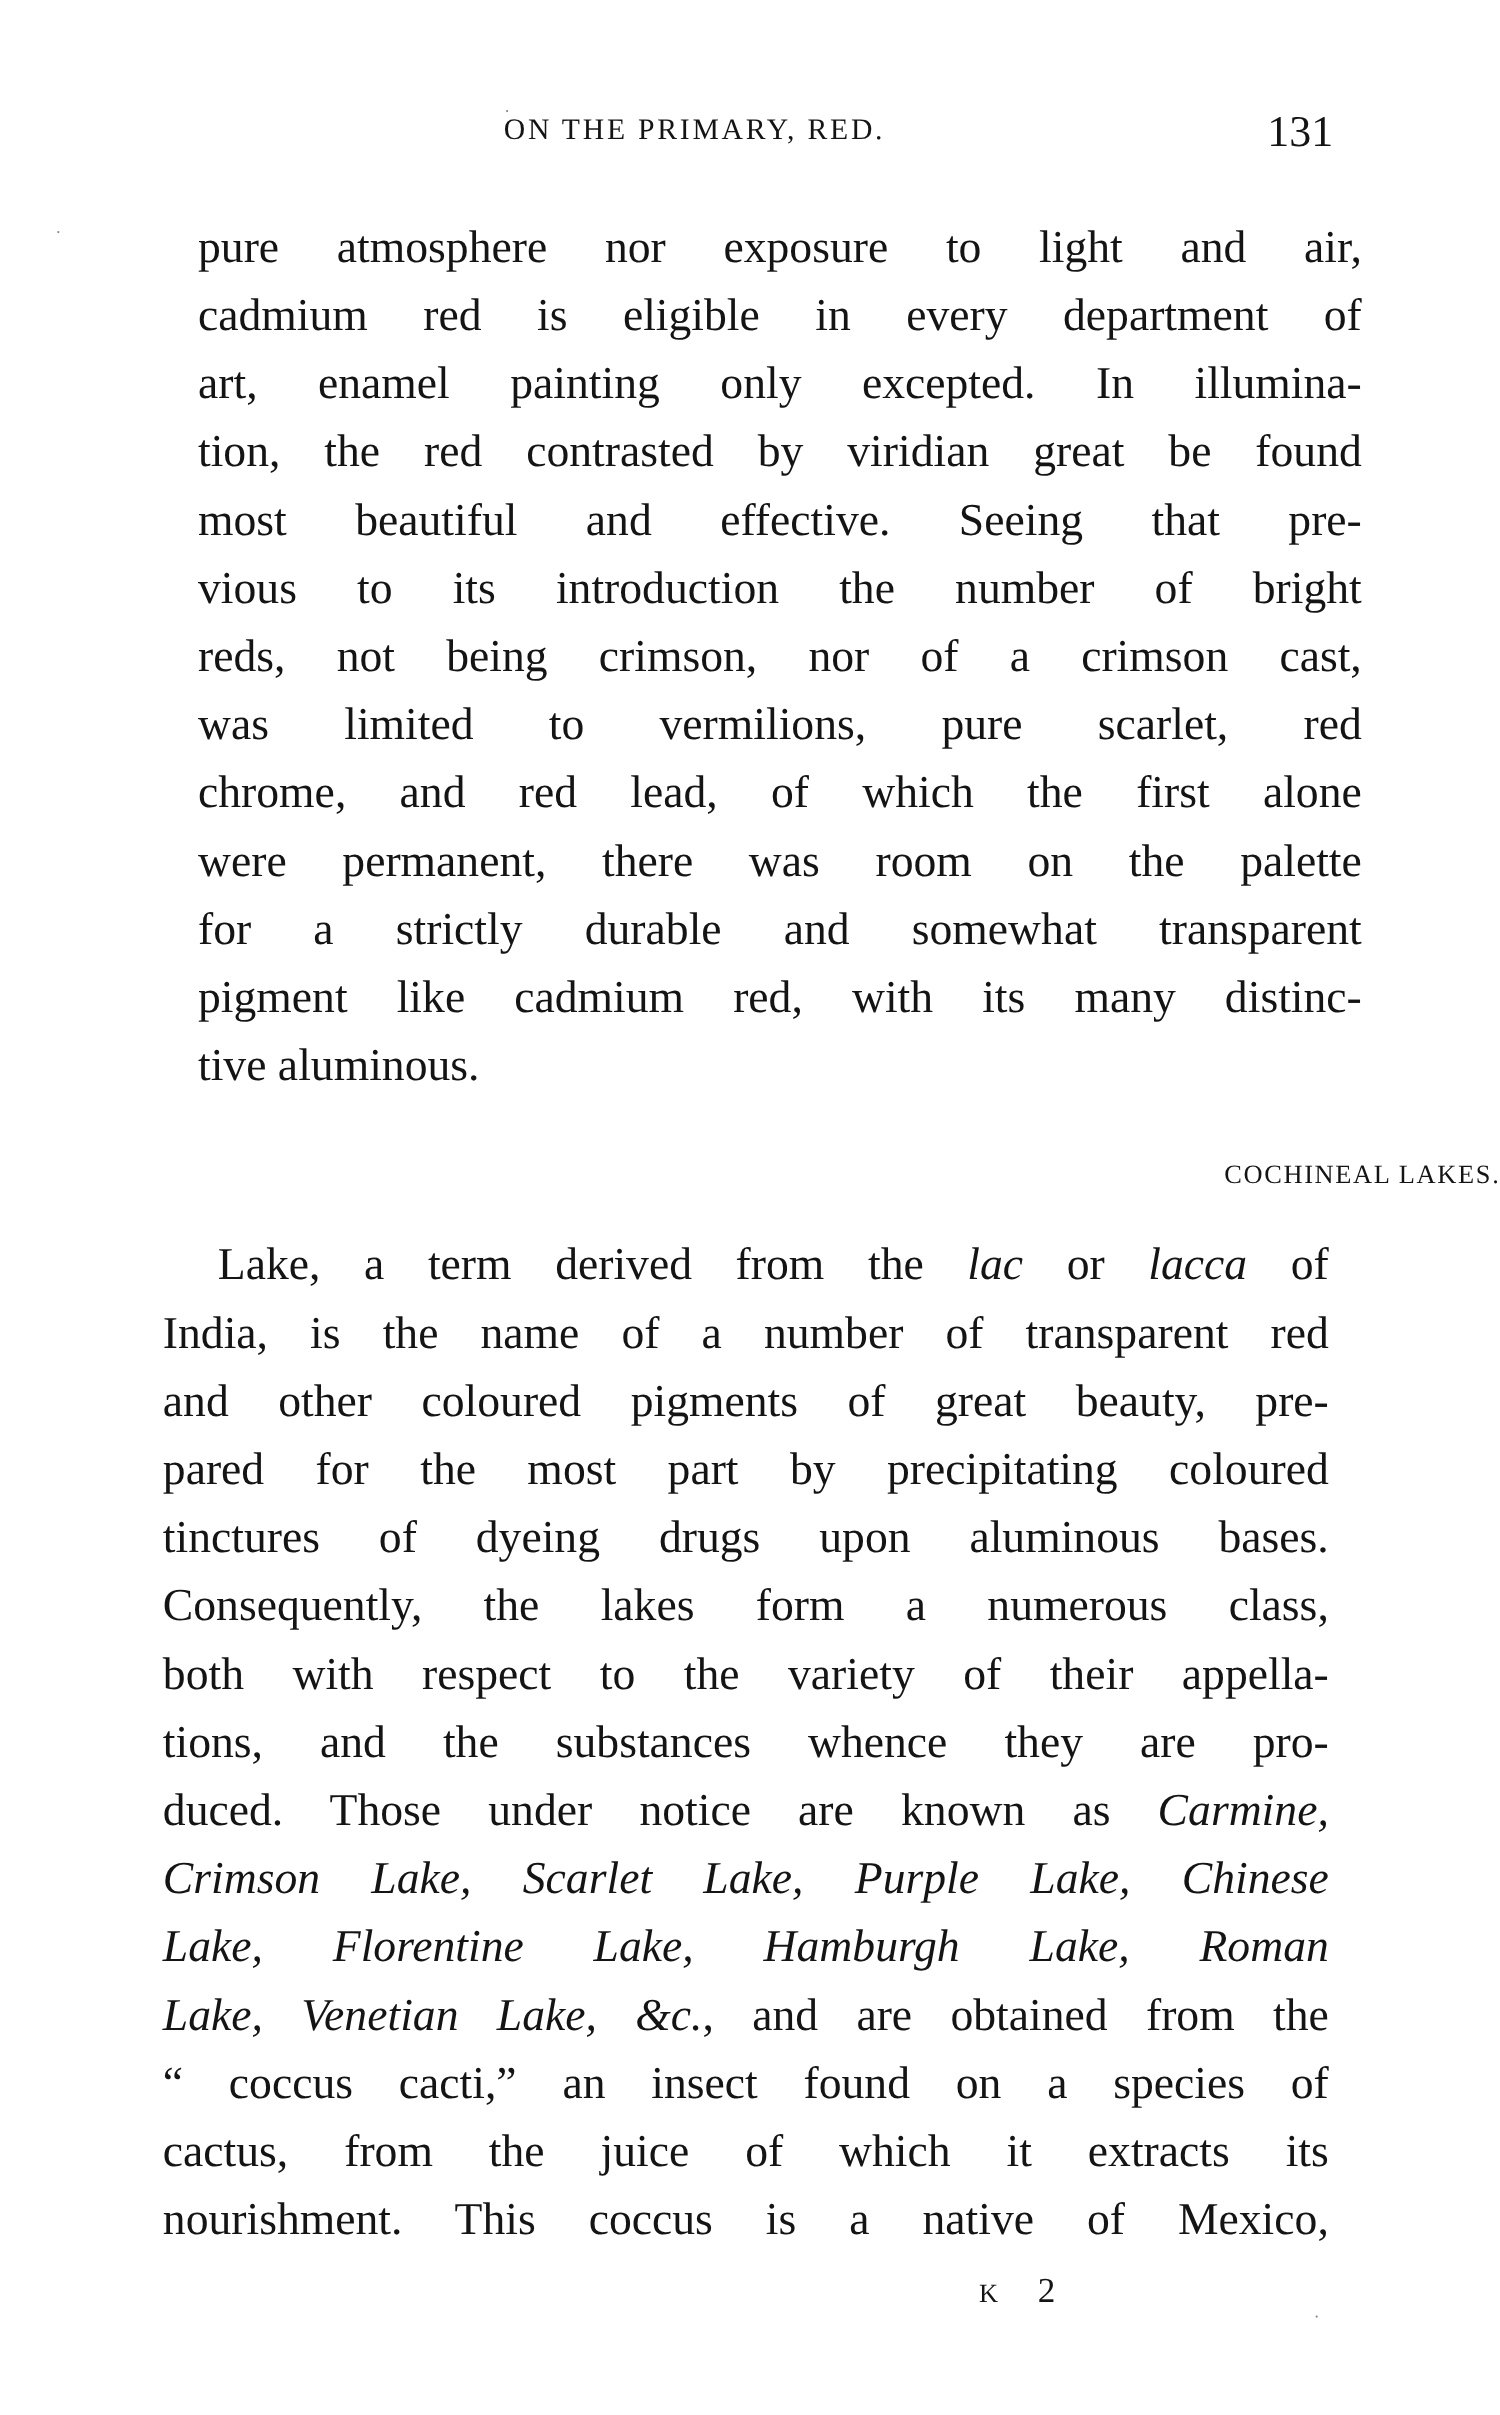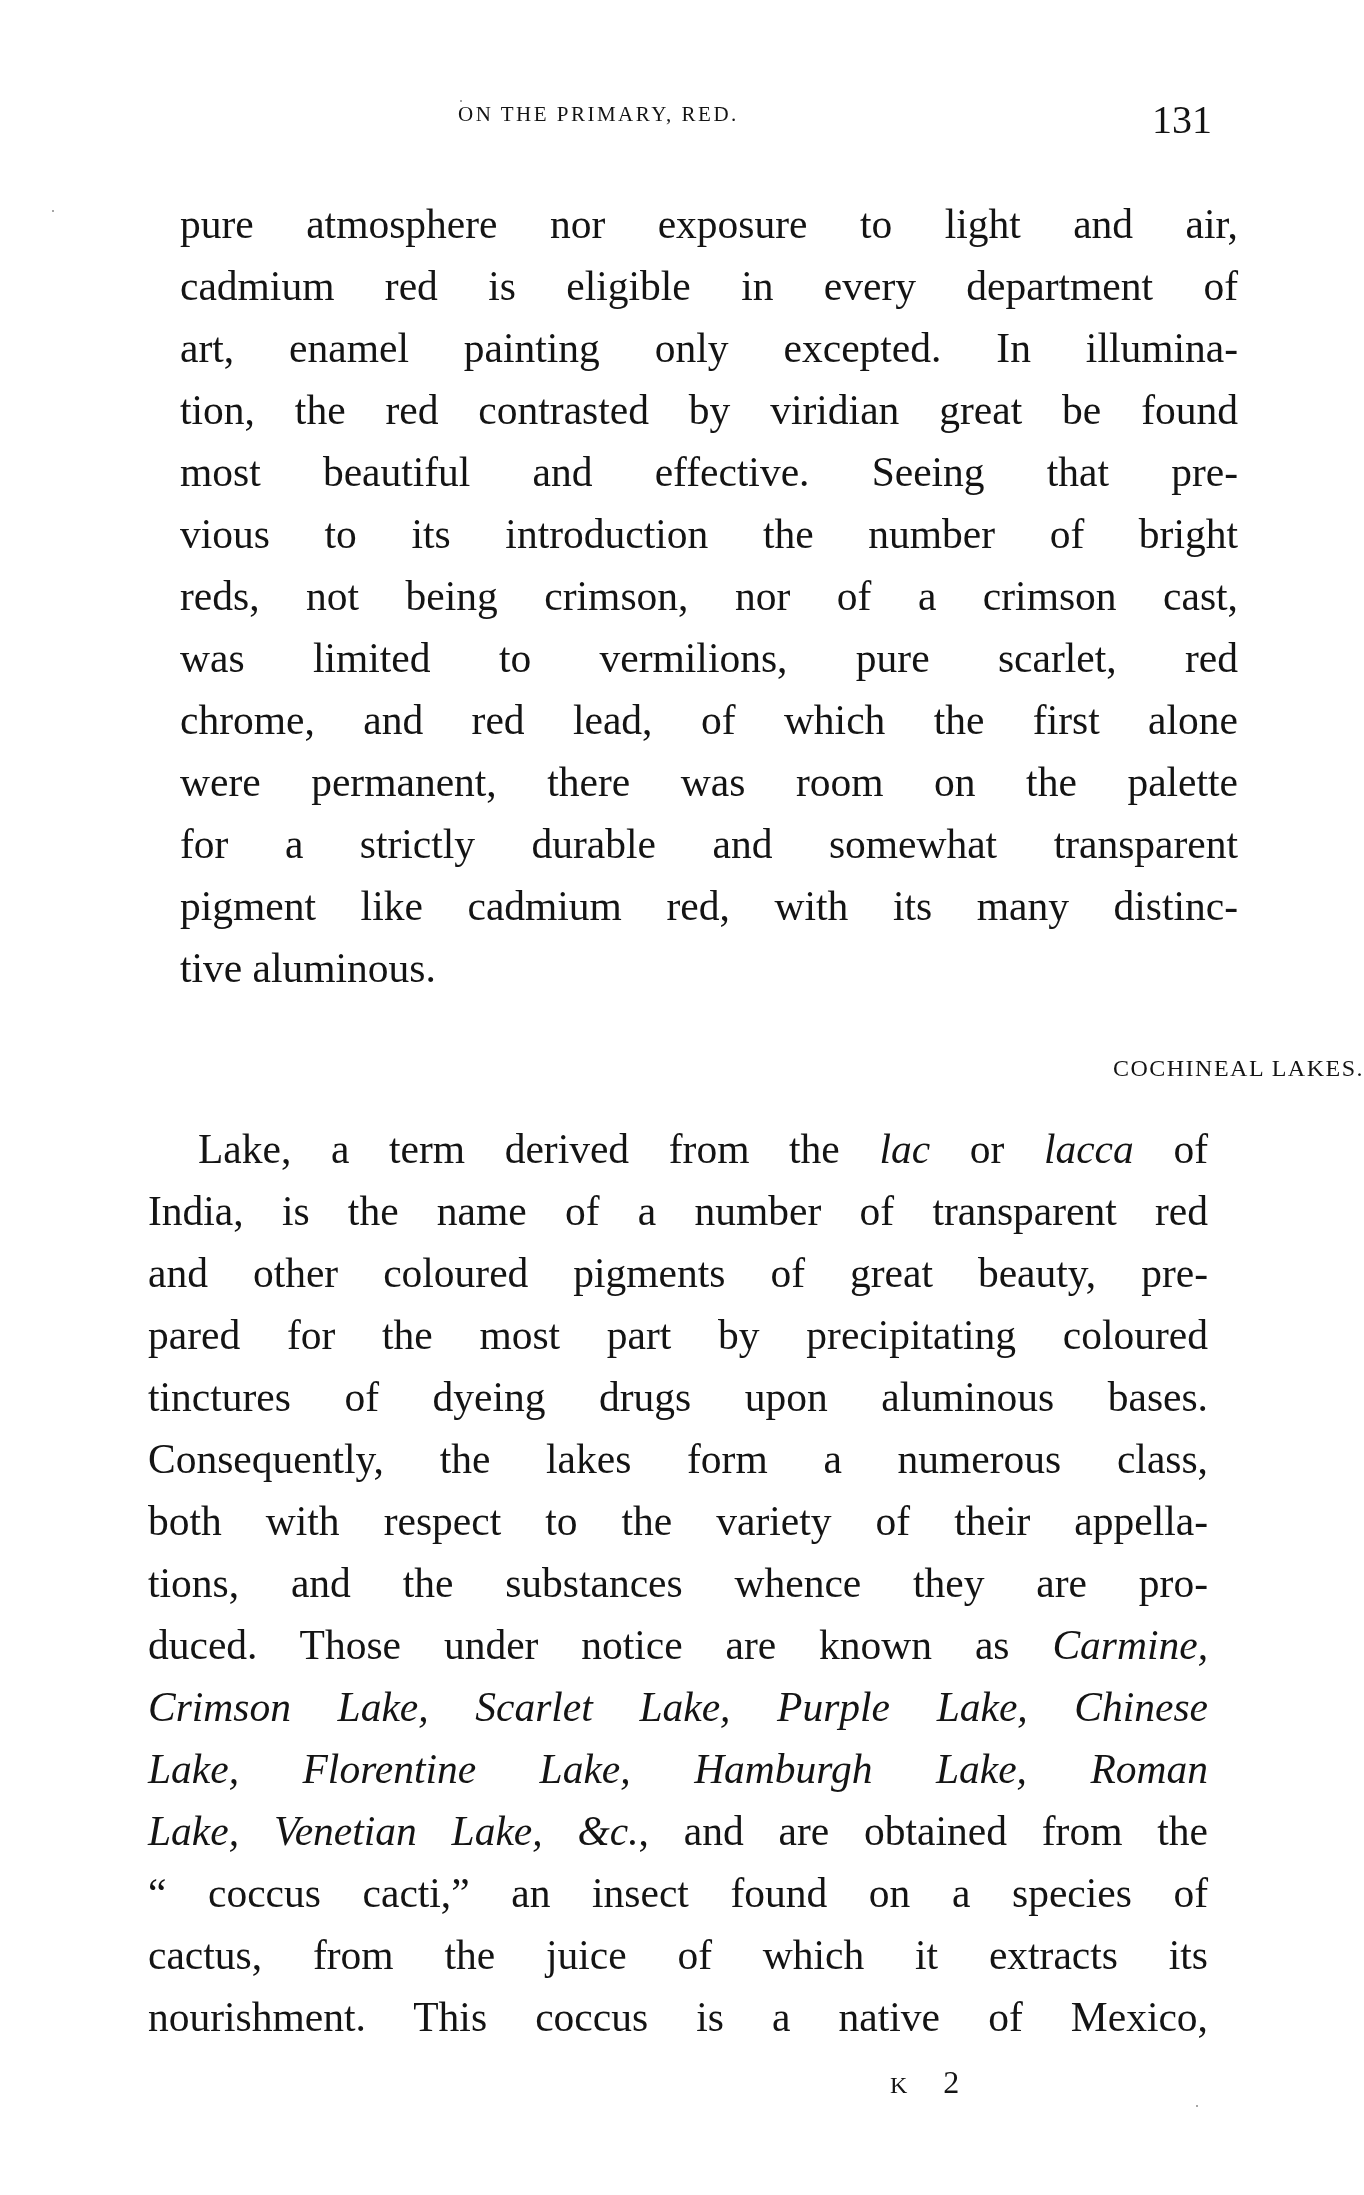--- a/index.html
+++ b/index.html
@@ -1,20 +1,20 @@
 <!DOCTYPE html>
 <html><head>
 <meta charset="utf-8">
 <style>
   html, body { margin: 0; padding: 0; background: #ffffff; }
   body { width: 1364px; height: 2195px; position: relative; overflow: hidden; color: #141414;
          font-family: "Liberation Serif", "DejaVu Serif", serif; }
   .page { position: absolute; left: 0; top: 0; width: 1364px; height: 2195px; }
   .running-head { position: absolute; top: 96px; left: 150px; width: 1062px; height: 50px; }
-  .running-title { position: absolute; left: 308px; top: 6px; font-size: 21px; letter-spacing: 2.5px; }
+  .running-title { position: absolute; left: 308px; top: 6px; font-size: 27px; letter-spacing: 2.5px; }
   .page-number { position: absolute; right: 0; top: 0; font-size: 40px; }
   .body-block { position: absolute; left: 152px; width: 1058px; font-size: 41.5px; line-height: 62px; }
   .line { display: block; text-align: justify; text-align-last: justify; white-space: nowrap; height: 62px; }
   .line.last { text-align-last: left; }
   .line.indent { padding-left: 50px; }
   .block-1 { top: 193px; margin-left: 28px; }
   .section-heading { position: absolute; top: 1055px; left: 0; width: 1364px; text-align: right;
                      font-size: 24px; letter-spacing: 1.5px; padding-left: 0; }
   .block-2 { top: 1118px; left: 148px; width: 1060px; }
   em { }

